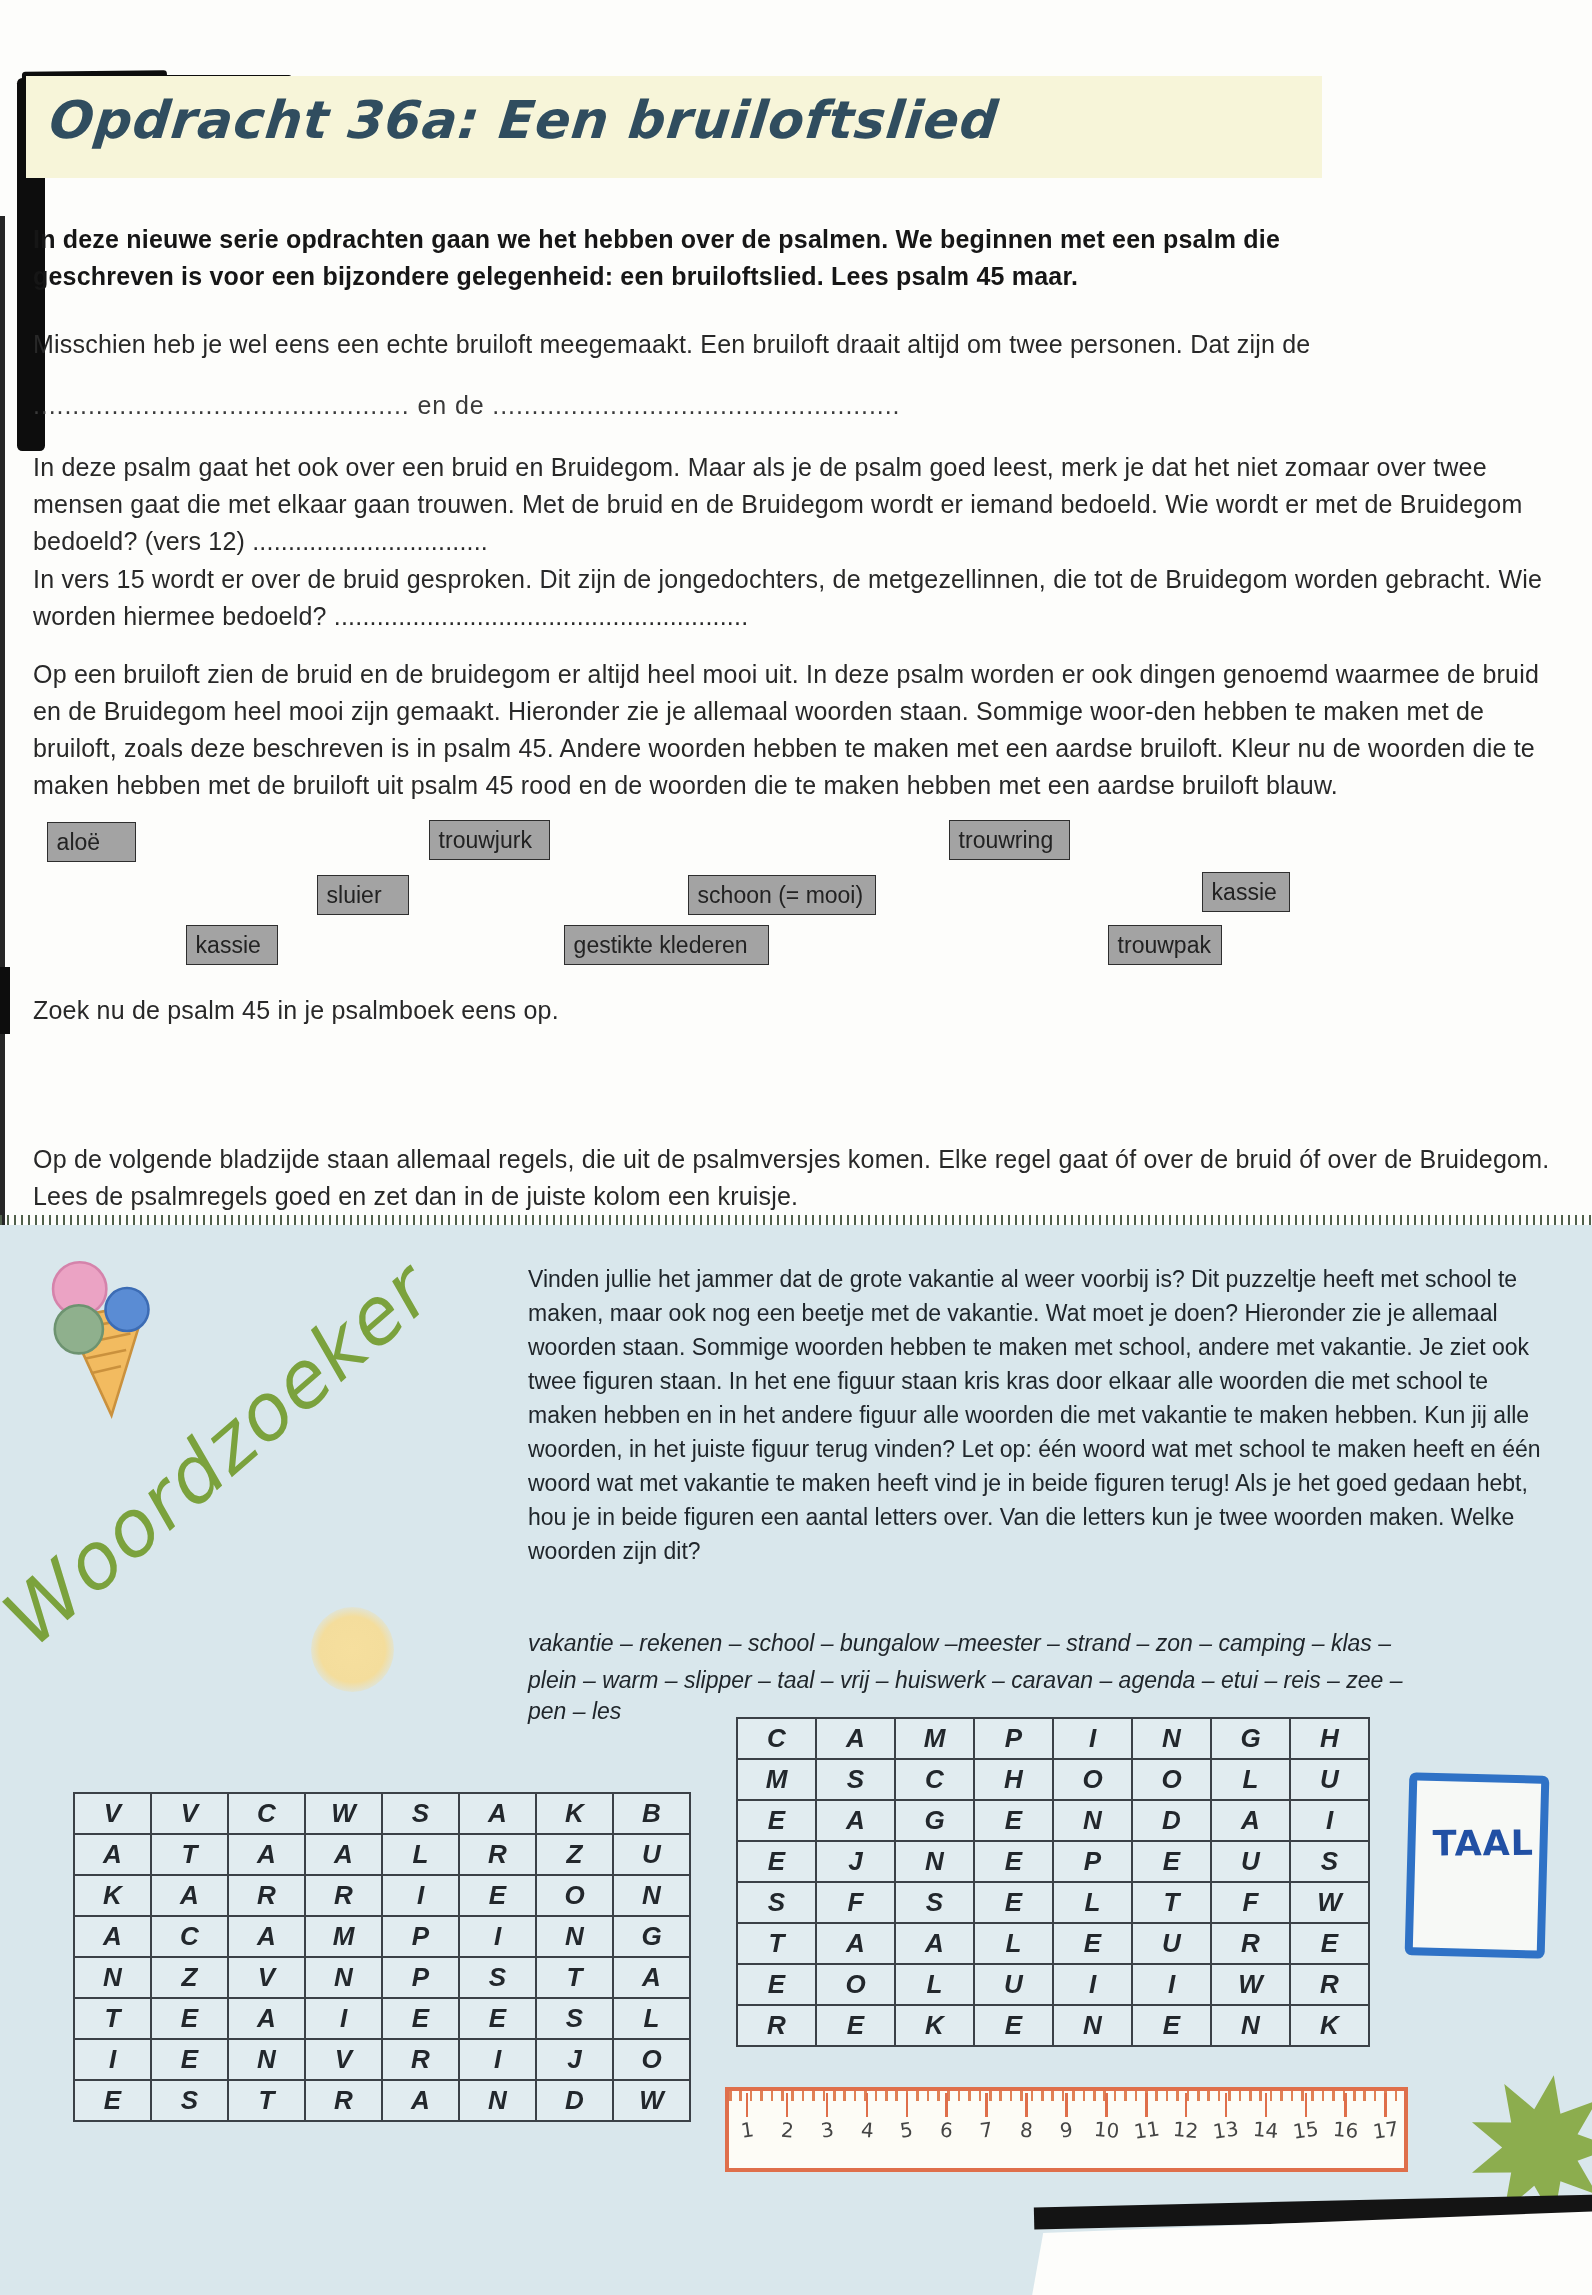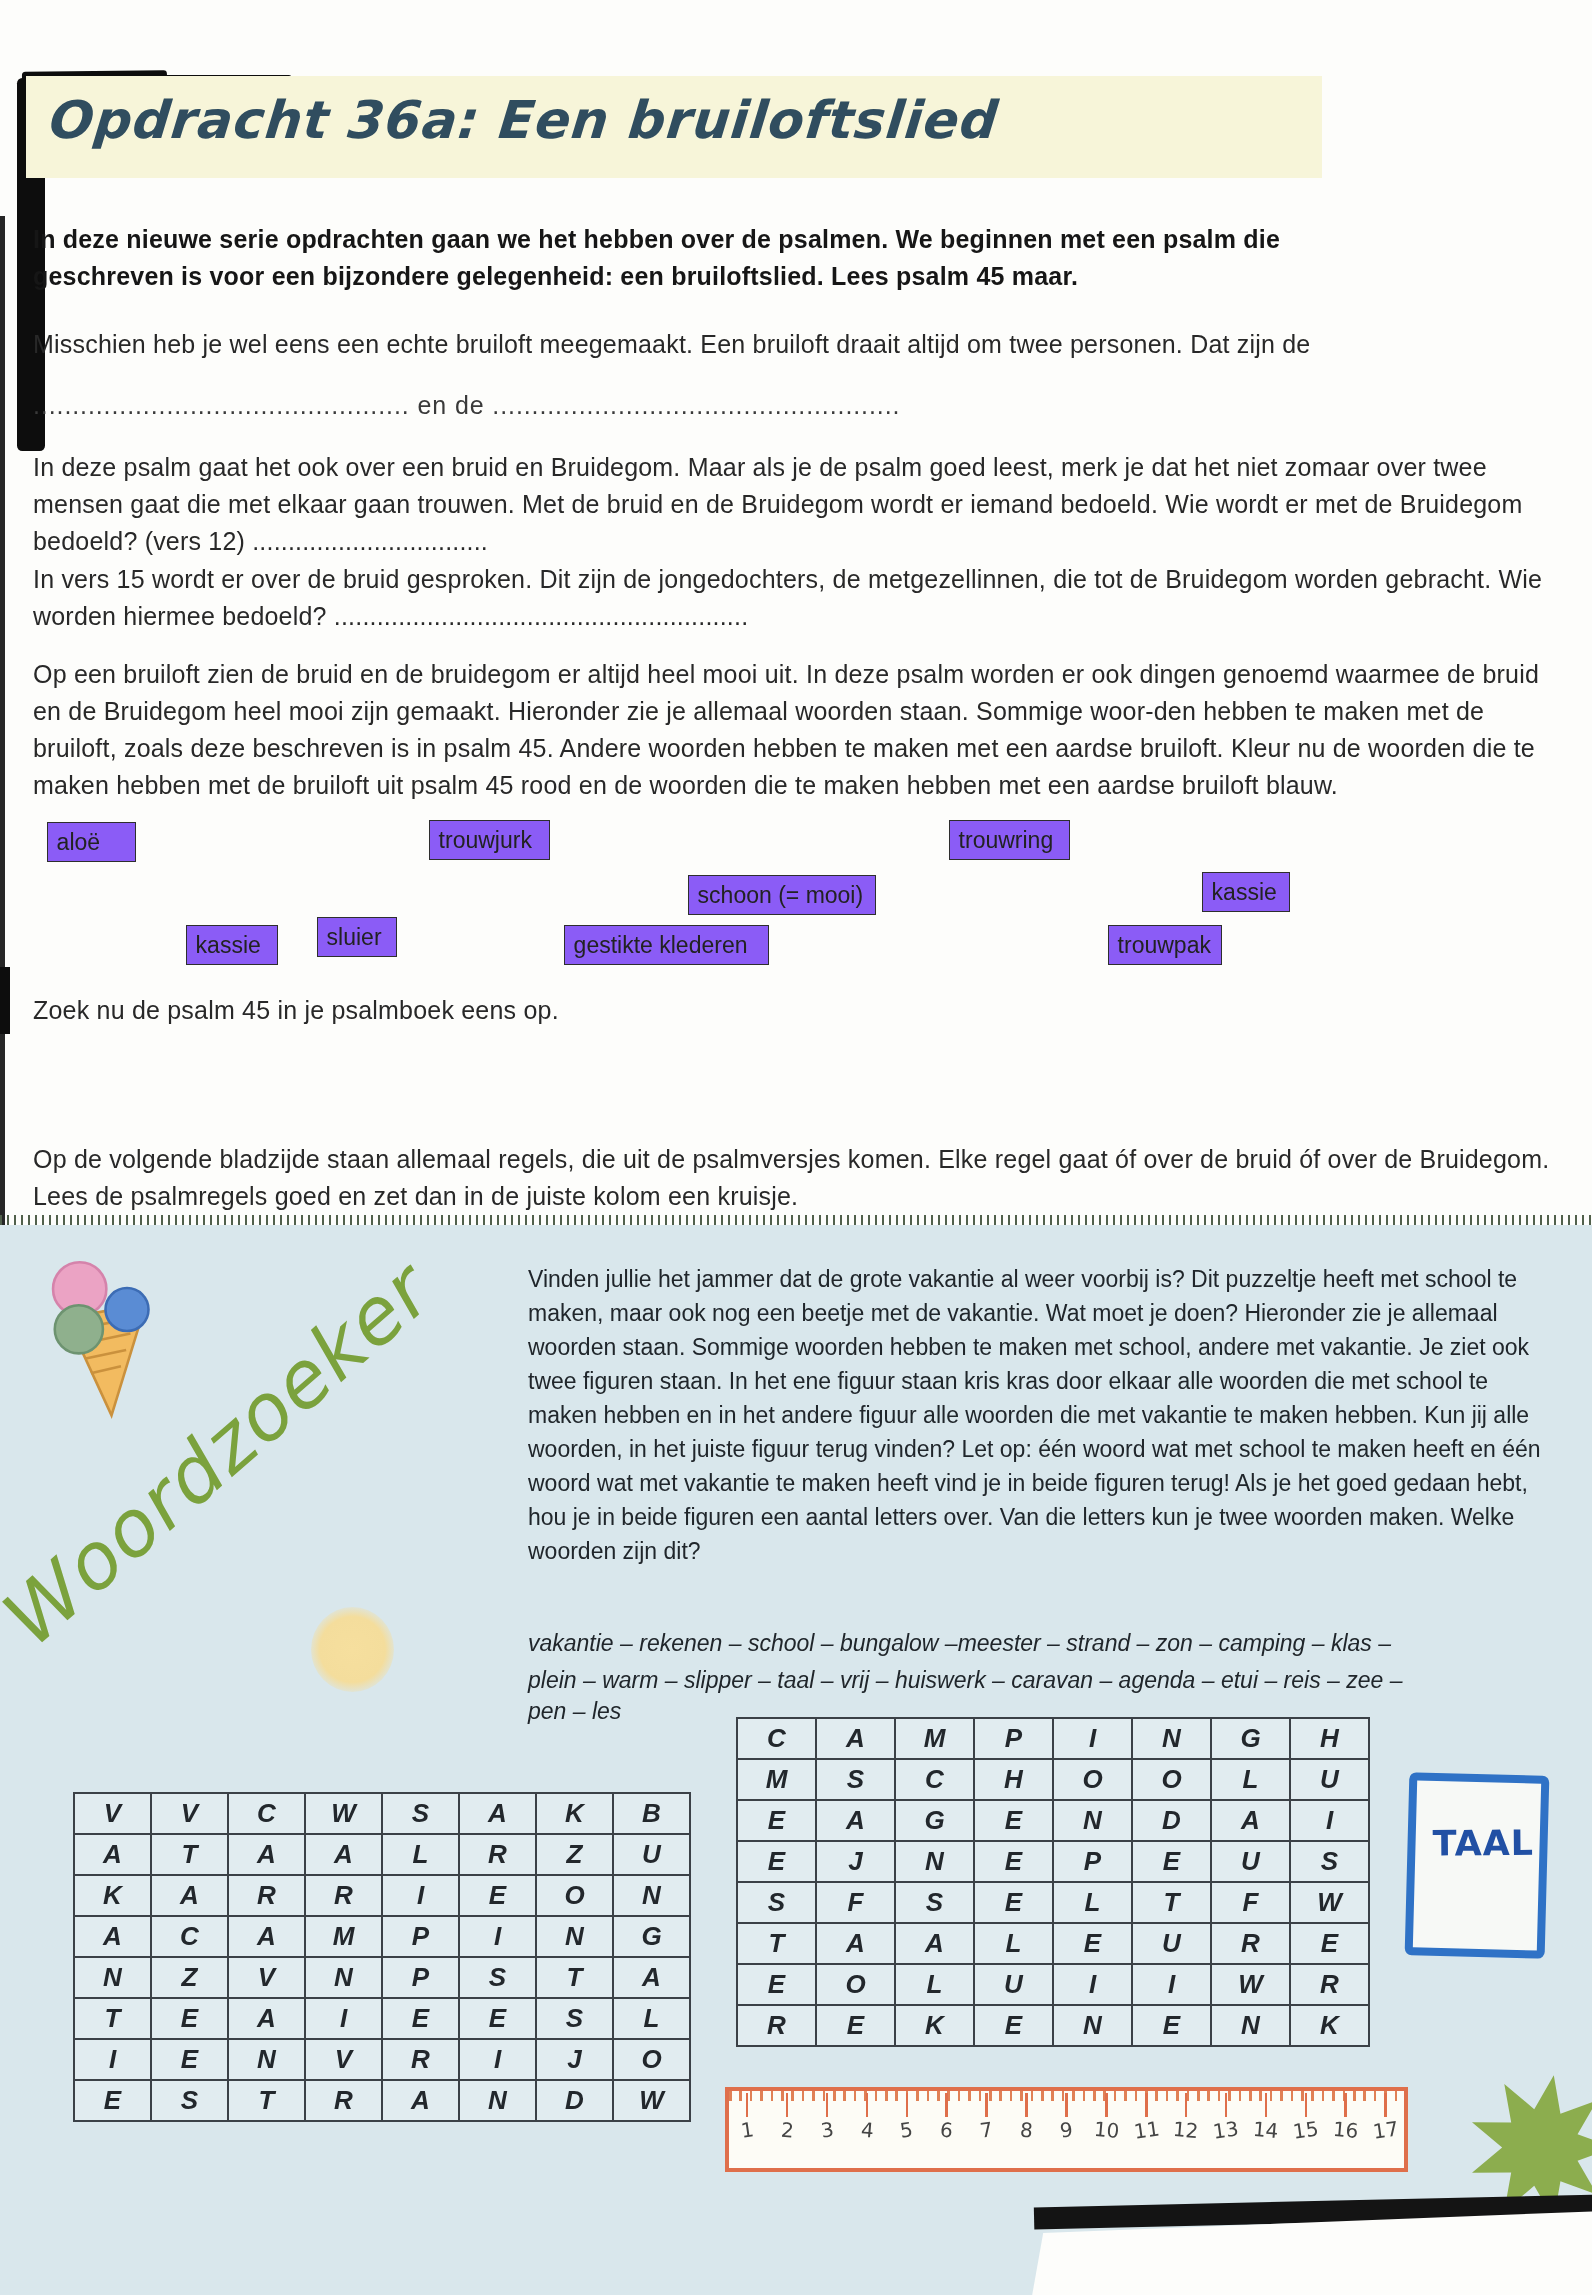--- a/index.html
+++ b/index.html
@@ -22,26 +22,26 @@
   .bold-intro{top:221px;font-weight:bold;color:#161616;width:1329px;}
   .p-miss{top:326px;}
   .fill{top:387px;letter-spacing:0.9px;color:#3a3a3a;}
   .p-psalm{top:449px;}
   .p-vers15{top:561px;}
   .p-bruiloft{top:656px;}
   .p-zoek{top:992px;}
   .p-hoeveel{top:1068px;}
   .p-volgende{top:1141px;}
   
-  .wbox{position:absolute;height:40px;border:1.7px solid #2e2e2e;background:#8b5cf6;font-size:23px;
+  .wbox{position:absolute;height:40px;border:1.7px solid #2e2e2e;background:#a3a3a3;font-size:23px;
         display:flex;align-items:center;padding-left:8.6px;box-sizing:border-box;color:#222;}
   .wb1{left:47px;top:822px;width:89px;}
   .wb2{left:429px;top:820px;width:121px;}
   .wb3{left:949px;top:820px;width:121px;}
-  .wb4{left:317px;top:917px;width:80px;}
+  .wb4{left:317px;top:875px;width:92px;}
   .wb5{left:688px;top:875px;width:188px;}
   .wb6{left:1202px;top:872px;width:88px;}
   .wb7{left:186px;top:925px;width:92px;}
   .wb8{left:564px;top:925px;width:205px;}
   .wb9{left:1080px;top:925px;width:114px;margin-left:28px;}
   
   .separator{position:absolute;left:0;top:1215px;width:1592px;height:10.4px;
              background:repeating-linear-gradient(90deg,#51604b 0 2.2px,transparent 2.2px 7px);}
   
   .blue-section{position:absolute;left:0;top:1225px;width:1592px;height:1070px;background:#d9e7ec;}

